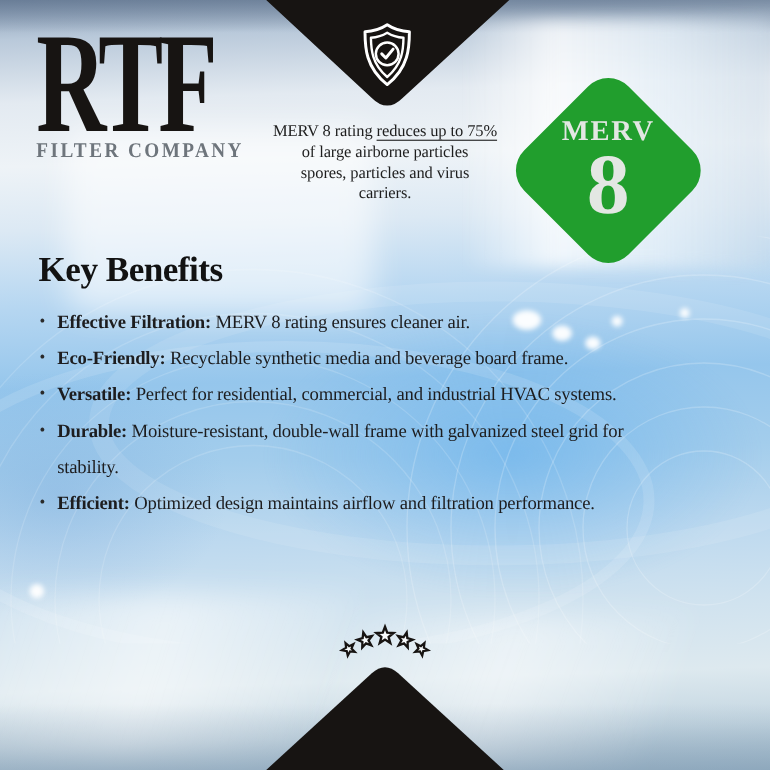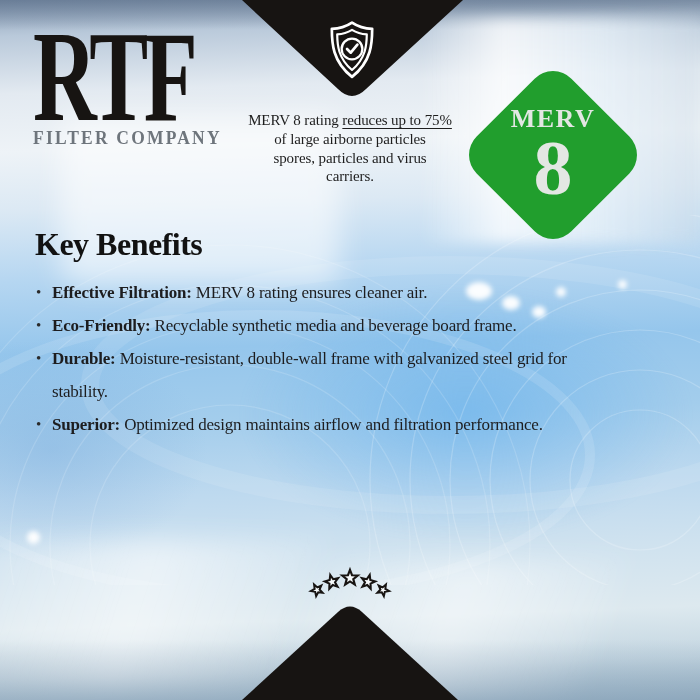--- a/index.html
+++ b/index.html
@@ -138,22 +138,23 @@
     <div class="diamond-inner">
       <div class="diamond-label">MERV</div>
       <div class="diamond-value">8</div>
     </div>
   </div>
 
   <div class="layer benefits-heading">Key Benefits</div>
   <ul class="layer benefits-list">
     <li><span class="b">Effective Filtration:</span> <span>MERV 8 rating ensures cleaner air.</span></li>
     <li><span class="b">Eco-Friendly:</span> <span>Recyclable synthetic media and beverage board frame.</span></li>
+    <li><span class="b">Versatile:</span> <span>Perfect for residential, commercial, and industrial HVAC systems.</span></li>
     <li><span class="b">Durable:</span> <span>Moisture-resistant, double-wall frame with galvanized steel grid for</span><br><span>stability.</span></li>
-    <li><span class="b">Superior:</span> <span>Optimized design maintains airflow and filtration performance.</span></li>
+    <li><span class="b">Efficient:</span> <span>Optimized design maintains airflow and filtration performance.</span></li>
   </ul>
 
   <svg class="layer stars" width="120" height="42" viewBox="-60 -21 120 42">
     <defs>
       <path id="star" d="M0,-10 L2.47,-3.4 L9.51,-3.09 L3.99,1.3 L5.88,8.09 L0,4.2 L-5.88,8.09 L-3.99,1.3 L-9.51,-3.09 L-2.47,-3.4 Z"></path>
     </defs>
     <use href="#star" transform="translate(-33,6) rotate(-28) scale(0.62)" fill="rgba(250,252,253,0.92)" stroke="#171412" stroke-width="3.2"></use>
     <use href="#star" transform="translate(-18,-2) rotate(-14) scale(0.72)" fill="rgba(250,252,253,0.92)" stroke="#171412" stroke-width="2.9"></use>
     <use href="#star" transform="translate(0,-6) scale(0.82)" fill="rgba(250,252,253,0.92)" stroke="#171412" stroke-width="2.6"></use>
     <use href="#star" transform="translate(18,-2) rotate(14) scale(0.72)" fill="rgba(250,252,253,0.92)" stroke="#171412" stroke-width="2.9"></use>

